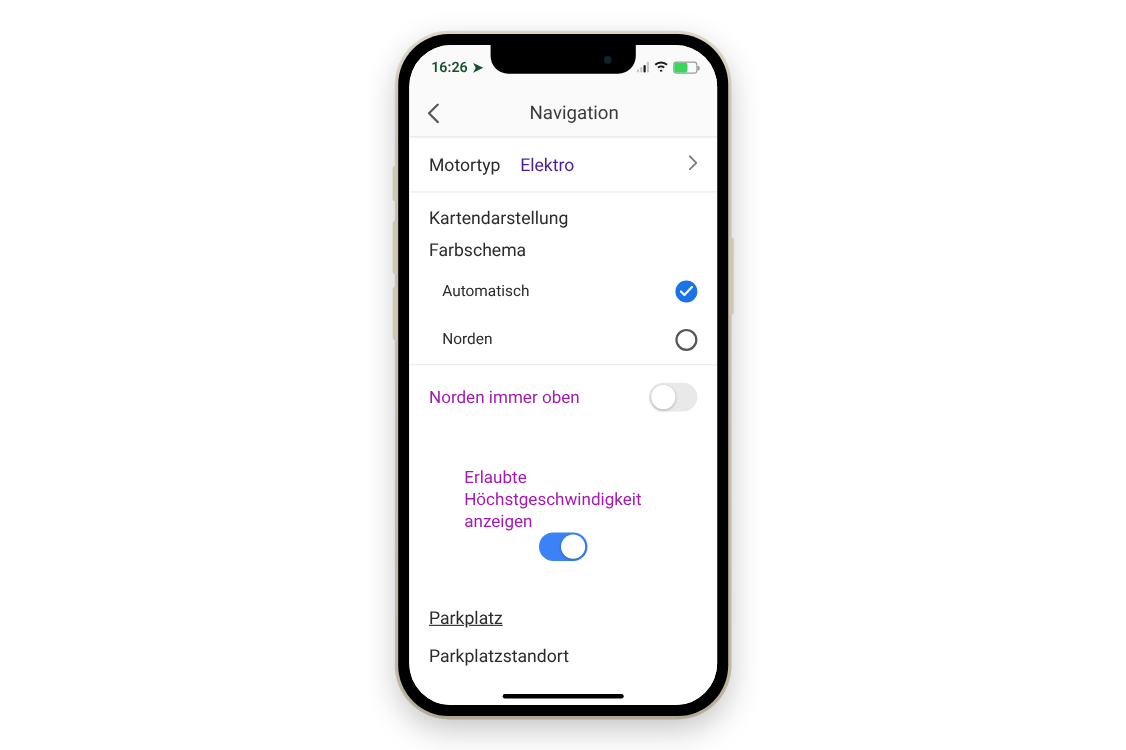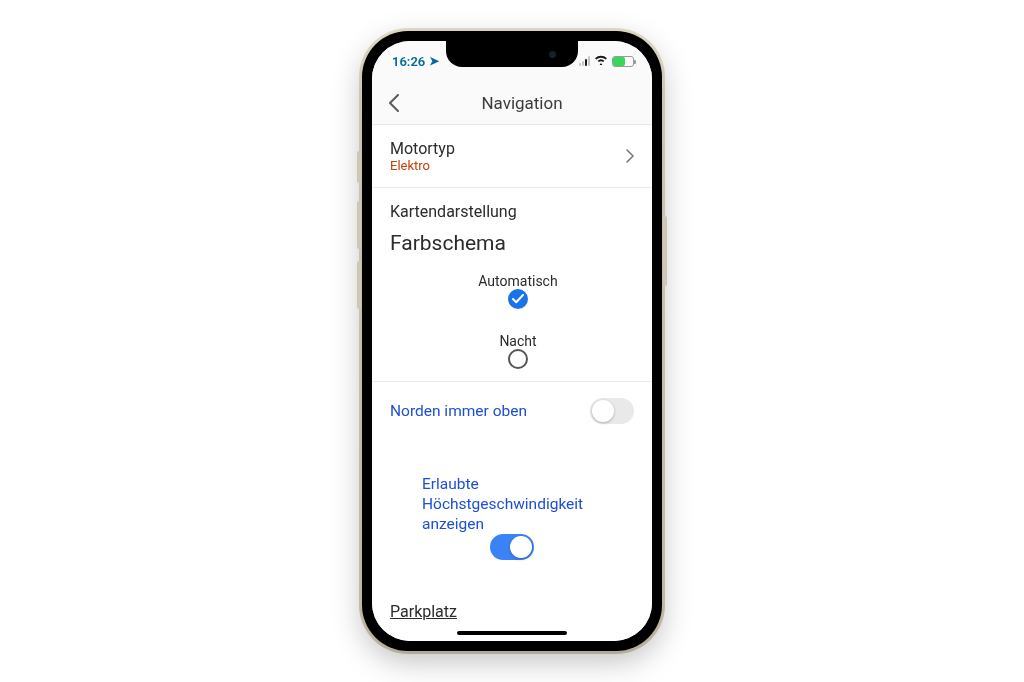--- a/index.html
+++ b/index.html
@@ -81,21 +81,21 @@
 
   
   .status-bar {
     height: 40px;
     display: flex;
     justify-content: space-between;
     align-items: center;
     padding: 0 18px 0 20px;
     font-size: 13px;
     font-weight: 600;
-    color: #0369a1;
+    color: #14532d;
     background: #fafafa;
   }
   .status-left{display:flex;align-items:center;gap:4px;}
   .status-right{display:flex;align-items:center;gap:4px;}
   .arrow-loc{font-size:12px;}
   .signal{display:flex;align-items:flex-end;gap:1px;height:10px;}
   .signal span{width:2px;background:#1a1a1a;border-radius:1px;}
   .signal span:nth-child(1){height:3px;background:#c7c7c7;}
   .signal span:nth-child(2){height:5px;background:#c7c7c7;}
   .signal span:nth-child(3){height:7px;}
@@ -138,56 +138,56 @@
     background:#fff;
   }
 
   .row{
     padding:14px 18px;
     border-bottom:1px solid #eceae7;
     display:flex;
     align-items:center;
     justify-content:space-between;
   }
-  .row .left{display:flex;flex-direction:column;gap:0;justify-content:space-between;}
+  .row .left{display:flex;flex-direction:row;gap:18px;justify-content:space-between;}
   .row .title{font-size:16px;color:#2b2b2b;}
-  .row .sub{font-size:13px;color:#c2410c;}
+  .row .sub{font-size:16px;color:#4c1d95;}
   .chev{color:#6d6d6d;font-size:18px;}
 
   .section-title{
     padding:14px 18px 4px 18px;
     font-size:16px;color:#2b2b2b;
   }
   .sub-title{
     padding:6px 18px 6px 18px;
-    font-size:21px;color:#2b2b2b;
+    font-size:16px;color:#2b2b2b;
   }
 
   .radio-row{
     padding:12px 18px 12px 30px;
     display:flex;align-items:center;justify-content:space-between;
-    font-size:14px;color:#2b2b2b;flex-direction:column;
+    font-size:14px;color:#2b2b2b;
   }
   .radio{
     width:20px;height:20px;border:2px solid #565656;border-radius:50%;
     display:flex;align-items:center;justify-content:center;
   }
   .radio.checked{
     border-color:#1a73e8;background:#1a73e8;
   }
   .radio.checked svg{display:block;}
   .radio svg{display:none;}
 
   .toggle-row{
     padding:16px 18px;
     display:flex;align-items:center;justify-content:space-between;
     border-top:1px solid #eceae7;
   }
   .toggle-row.noborder{border-top:none;flex-direction:column;}
-  .toggle-row .label{font-size:15.5px;color:#1d4ed8;max-width:180px;line-height:1.3;}
+  .toggle-row .label{font-size:15.5px;color:#a21caf;max-width:180px;line-height:1.3;}
 
   .switch{
     width:44px;height:26px;border-radius:13px;position:relative;
   }
   .switch .knob{
     position:absolute;width:22px;height:22px;border-radius:50%;background:#fff;
     top:2px;box-shadow:0 1px 3px rgba(0,0,0,0.25);
   }
   .switch.off{background:#e9e9ea;}
   .switch.off .knob{left:2px;}
@@ -267,21 +267,21 @@
       <div id="radio-list">
           <div class="radio-row">
             <span>Automatisch</span>
             <div class="radio checked">
               <svg width="12" height="10" viewBox="0 0 12 10">
                 <path d="M1 5l3.2 3.2L11 1" stroke="#fff" stroke-width="2" fill="none" stroke-linecap="round" stroke-linejoin="round"></path>
               </svg>
             </div>
           </div>
           <div class="radio-row">
-            <span>Nacht</span>
+            <span>Norden</span>
             <div class="radio"></div>
           </div>
         </div>
 
       <div class="toggle-row">
         <div class="label">Norden immer oben</div>
         <div id="switch-north" class="switch off">
             <div class="knob"></div>
           </div>
       </div>

